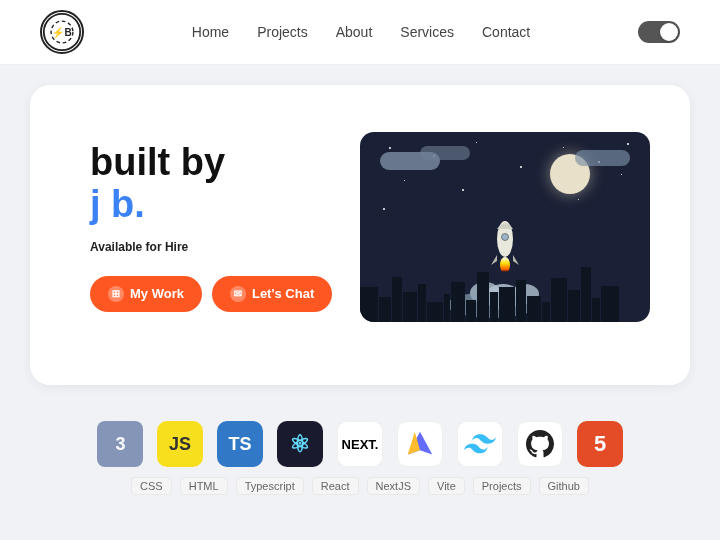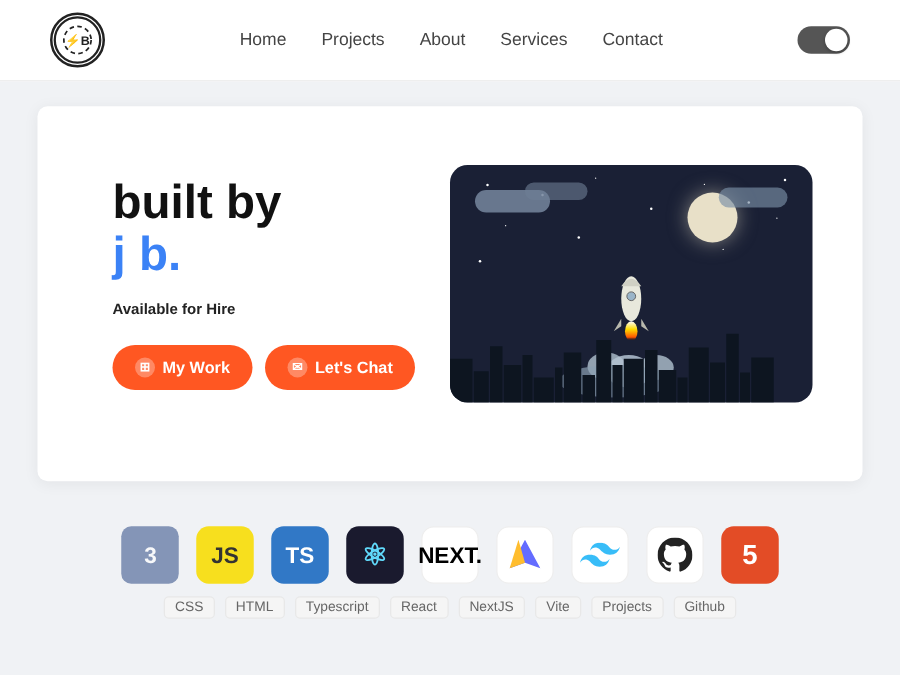--- a/index.html
+++ b/index.html
@@ -70,21 +70,21 @@
       position: absolute;
       right: 2px;
       transition: left 0.2s;
       box-shadow: 0 1px 3px rgba(0,0,0,0.3);
     }
 
     
     .hero-section {
       margin: 20px 30px;
       background: white;
-      border-radius: 8px;
+      border-radius: 20px;
       padding: 24px 40px 40px 60px;
       display: flex;
       align-items: center;
       justify-content: space-between;
       box-shadow: 0 2px 12px rgba(0,0,0,0.06);
       min-height: 300px;
     }
     .hero-text {
       flex: 1;
       max-width: 260px;
@@ -387,21 +387,21 @@
     </div>
 
     <div class="tech-icon" style="background:#3178c6;color:#fff;font-size:18px;font-weight:900;">
       <span>TS</span>
     </div>
 
     <div class="tech-icon" style="background:#1a1a2e;color:#61dafb;font-size:24px;">
       <span>⚛</span>
     </div>
 
-    <div class="tech-icon" style="background:#fff;color:#000;font-size:18px;font-weight:900;border:1px solid #eee;align-items:center;">
+    <div class="tech-icon" style="background:#fff;color:#000;font-size:13px;font-weight:900;border:1px solid #eee;align-items:center;">
       <span>NEXT.</span>
     </div>
 
     <div class="tech-icon" style="background:#fff;border:1px solid #eee;">
       <svg width="28" height="28" viewBox="0 0 32 32">
         <polygon points="16,2 30,28 16,23 2,28" fill="#646cff"></polygon>
         <polygon points="10,2 16,23 2,28" fill="#ffbd2e"></polygon>
       </svg>
     </div>
 

